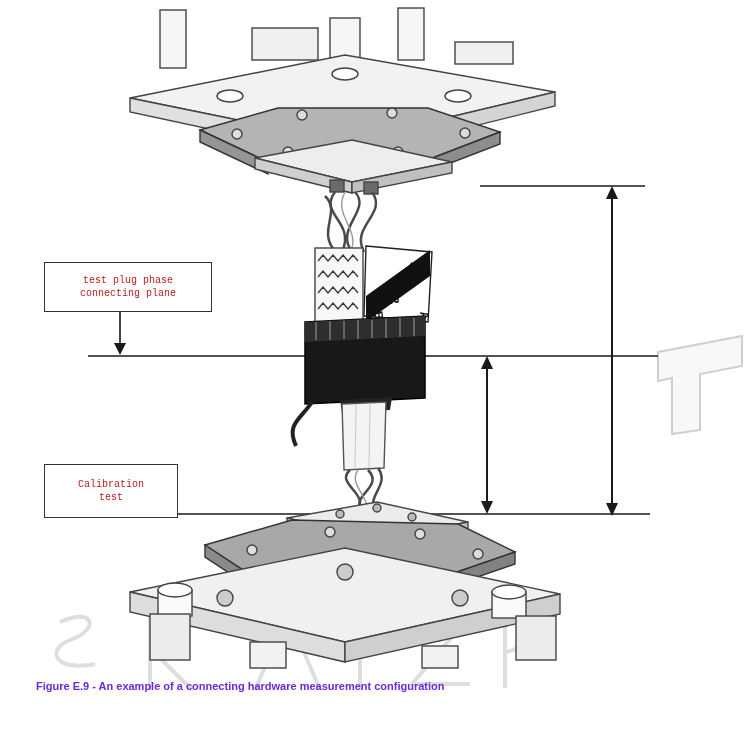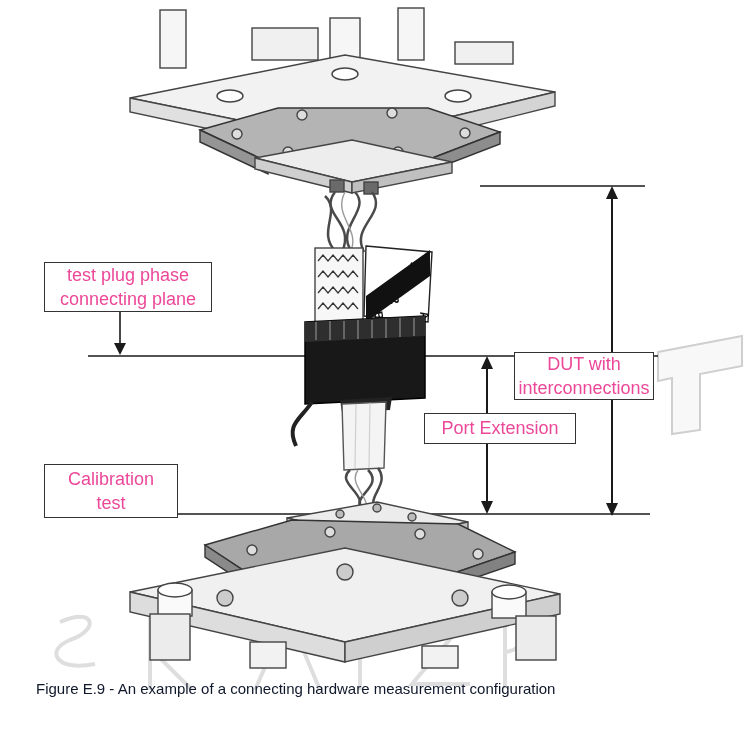--- a/index.html
+++ b/index.html
@@ -3,30 +3,30 @@
 <meta charset="utf-8">
 <style>
   html,body{margin:0;padding:0;background:#fff;}
   body{width:750px;height:750px;position:relative;font-family:"Liberation Sans",sans-serif;color:#1a1a1a;overflow:hidden;}
   .stage{position:absolute;inset:0;}
   svg{position:absolute;left:0;top:0;}
   svg text{font-family:"Liberation Sans",sans-serif;}
   .callout{
     position:absolute;background:#fff;border:1px solid #333;
     display:flex;flex-direction:column;align-items:center;justify-content:center;
-    font-size:18px;line-height:1.35;text-align:center;color:#ec4899;
-    box-sizing:border-box;z-index:5;
+    font-size:10px;line-height:1.35;text-align:center;color:#b91c1c;
+    box-sizing:border-box;z-index:5;font-family:Liberation Mono, monospace;
   }
   #box-testplug{left:44px;top:262px;width:168px;height:50px;}
   #box-calibration{left:44px;top:424px;width:134px;height:54px;margin-top:40px;}
   #box-dut{left:514px;top:352px;width:140px;height:48px;}
   #box-portext{left:424px;top:413px;width:152px;height:31px;}
   .caption{
     position:absolute;left:36px;top:680px;width:690px;
-    font-size:15px;font-weight:400;color:#0f172a;z-index:6;
+    font-size:11px;font-weight:700;color:#6d28d9;z-index:6;
   }
 </style>
 </head>
 <body>
 
 <div class="stage">
 
 <svg width="750" height="750" viewBox="0 0 750 750">
 
   <g stroke="#dedede" stroke-width="4" fill="none">
@@ -201,24 +201,17 @@
   <div class="callout" id="box-testplug">
     <span>test plug phase</span>
     <span>connecting plane</span>
   </div>
 
   <div class="callout" id="box-calibration">
     <span>Calibration</span>
     <span>test</span>
   </div>
 
-  <div class="callout" id="box-dut">
-    <span>DUT with</span>
-    <span>interconnections</span>
-  </div>
-
-  <div class="callout" id="box-portext">
-    <span>Port Extension</span>
-  </div>
+
 
   <div class="caption">Figure E.9 - An example of a connecting hardware measurement configuration</div>
 
 </div>
 
 </body></html>

